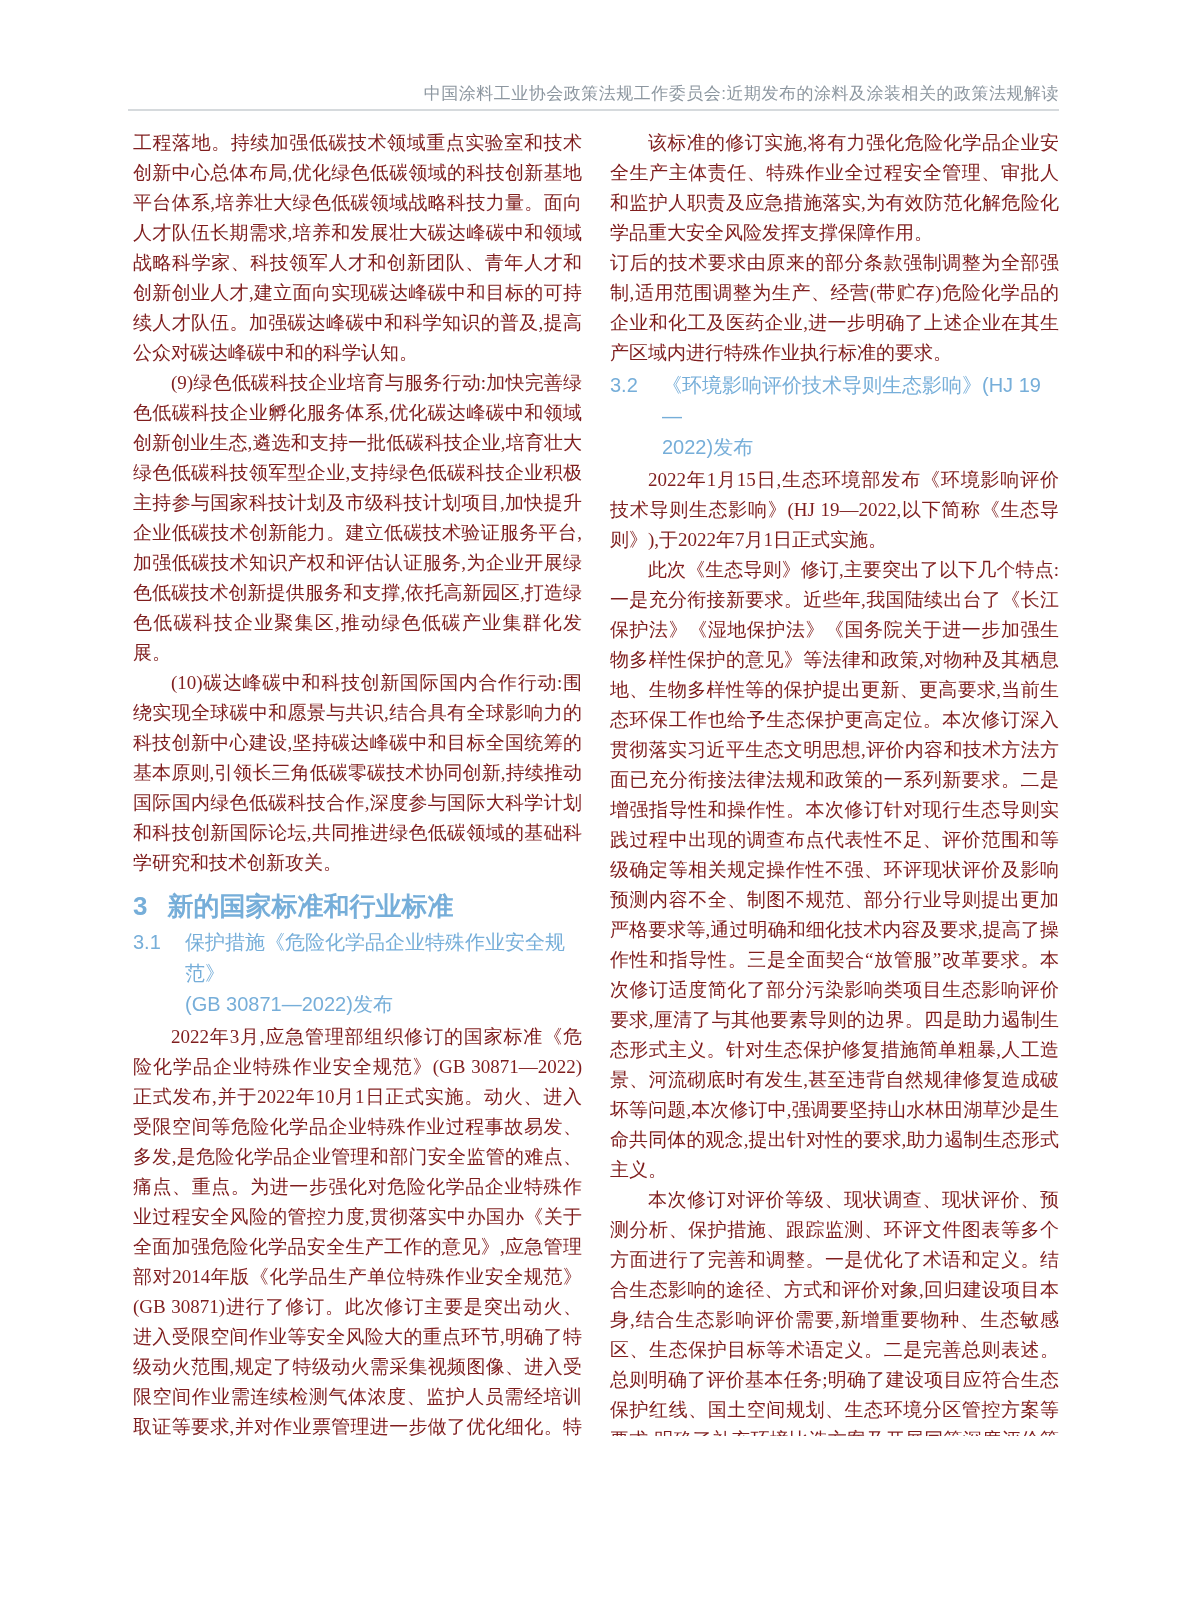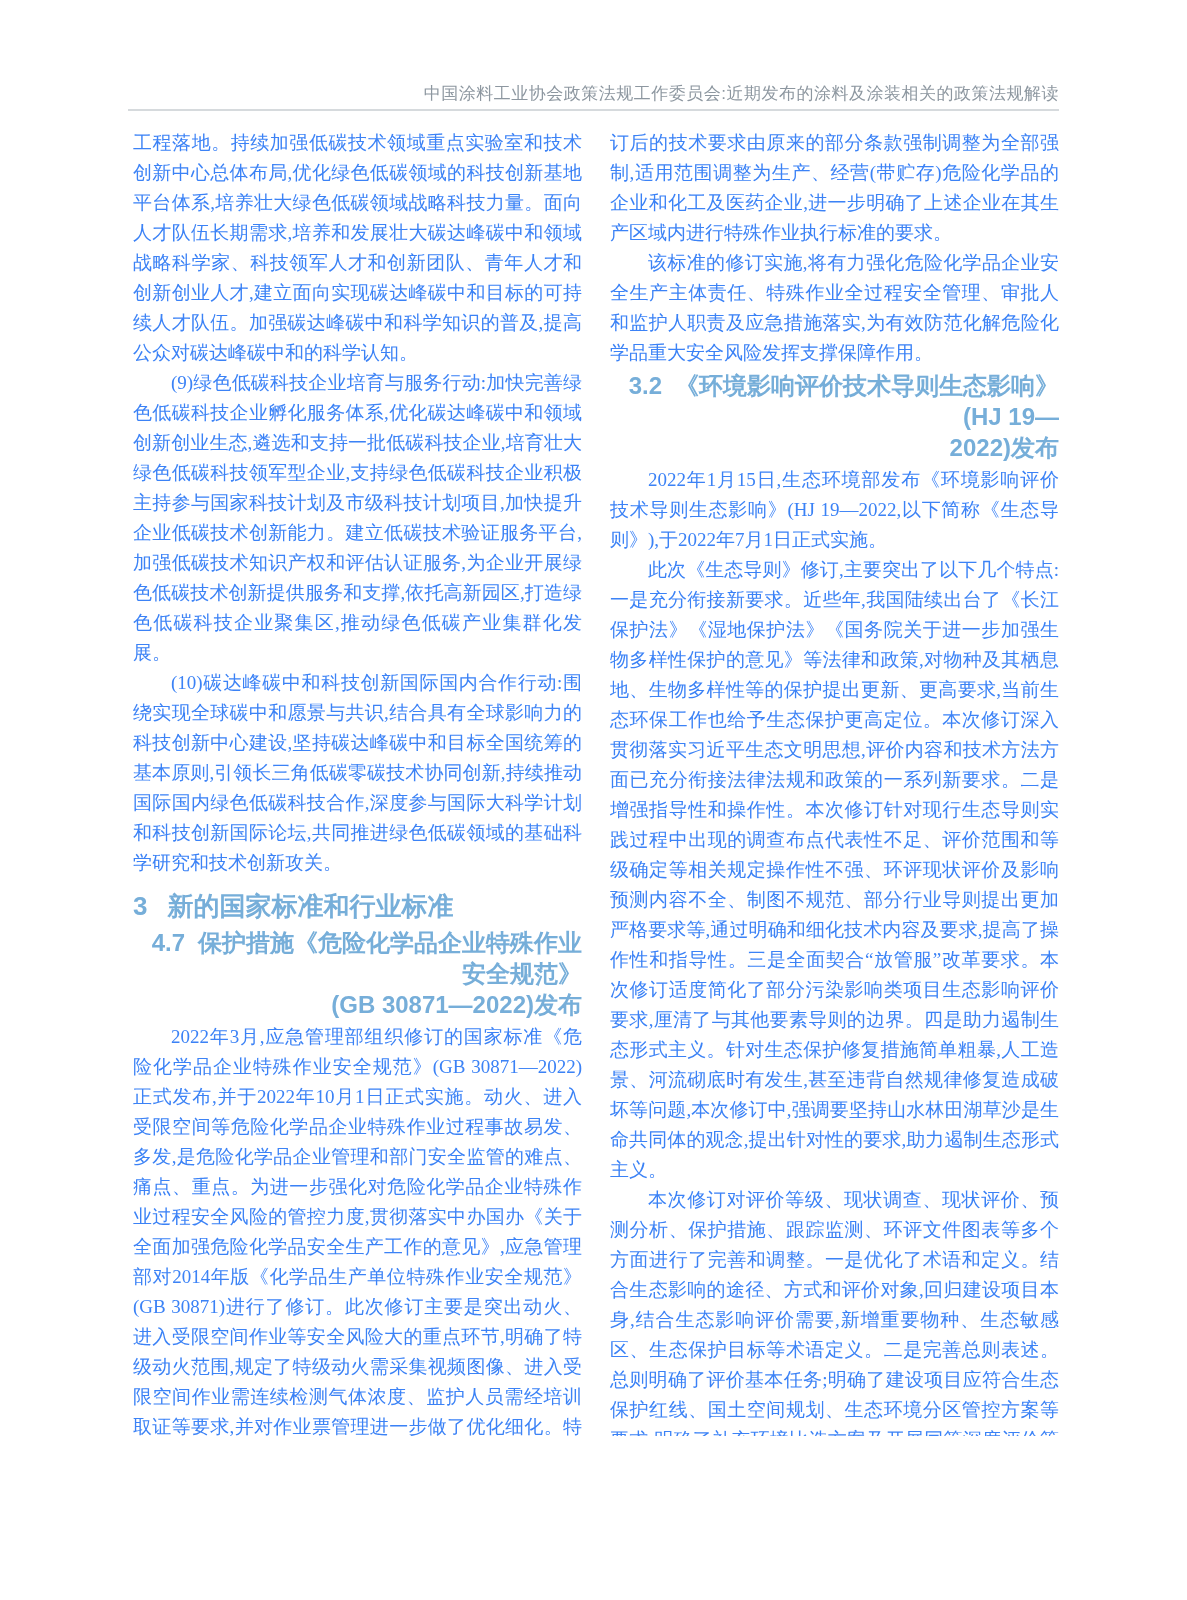--- a/index.html
+++ b/index.html
@@ -19,34 +19,34 @@
     background:#d6dadd;
   }
   
   .columns {
     position:absolute; top:128px; left:133px; width:926px;
     display:flex; gap:28px;
   }
   .col { flex:1; min-width:0; }
   p.body {
     margin:0; font-size:19px; line-height:30px; text-align:justify;
-    color:#3b82f6; word-break:break-all;
+    color:#7f1d1d; word-break:break-all;
   }
   p.indent { text-indent:2em; }
   
   .sec3 {
     display:flex; gap:20px; margin:11px 0 4px;
     font-family:"Liberation Sans","DejaVu Sans",sans-serif;
     font-weight:bold; font-size:26px; line-height:34px; color:#76aed9;
   }
   
   .sub {
     display:flex; margin:2px 0 2px;
     font-family:"Liberation Sans","DejaVu Sans",sans-serif;
-    font-weight:bold; font-size:24px; line-height:31px; color:#76aed9;text-align:right;
+    font-weight:normal; font-size:20px; line-height:31px; color:#76aed9;
   }
   .sub-num { flex:none; width:52px; }
   .sub-title { flex:1; min-width:0; }
   .sub-line { display:block; }
   
   .footer {
     position:absolute; top:1499px; right:128px;
     display:flex; align-items:center;
   }
   .footer-titles { text-align:right; }
@@ -82,33 +82,33 @@
       <p class="body">工程落地。持续加强低碳技术领域重点实验室和技术创新中心总体布局,优化绿色低碳领域的科技创新基地平台体系,培养壮大绿色低碳领域战略科技力量。面向人才队伍长期需求,培养和发展壮大碳达峰碳中和领域战略科学家、科技领军人才和创新团队、青年人才和创新创业人才,建立面向实现碳达峰碳中和目标的可持续人才队伍。加强碳达峰碳中和科学知识的普及,提高公众对碳达峰碳中和的科学认知。</p>
       <p class="body indent">(9)绿色低碳科技企业培育与服务行动:加快完善绿色低碳科技企业孵化服务体系,优化碳达峰碳中和领域创新创业生态,遴选和支持一批低碳科技企业,培育壮大绿色低碳科技领军型企业,支持绿色低碳科技企业积极主持参与国家科技计划及市级科技计划项目,加快提升企业低碳技术创新能力。建立低碳技术验证服务平台,加强低碳技术知识产权和评估认证服务,为企业开展绿色低碳技术创新提供服务和支撑,依托高新园区,打造绿色低碳科技企业聚集区,推动绿色低碳产业集群化发展。</p>
       <p class="body indent">(10)碳达峰碳中和科技创新国际国内合作行动:围绕实现全球碳中和愿景与共识,结合具有全球影响力的科技创新中心建设,坚持碳达峰碳中和目标全国统筹的基本原则,引领长三角低碳零碳技术协同创新,持续推动国际国内绿色低碳科技合作,深度参与国际大科学计划和科技创新国际论坛,共同推进绿色低碳领域的基础科学研究和技术创新攻关。</p>
 
       <div class="sec3">
         <span class="sec-num">3</span>
         <span class="sec-title">新的国家标准和行业标准</span>
       </div>
 
       <div class="sub">
-        <span class="sub-num">4.7</span>
+        <span class="sub-num">3.1</span>
         <span class="sub-title">
           <span class="sub-line">保护措施《危险化学品企业特殊作业安全规范》</span>
           <span class="sub-line">(GB 30871—2022)发布</span>
         </span>
       </div>
 
       <p class="body indent">2022年3月,应急管理部组织修订的国家标准《危险化学品企业特殊作业安全规范》(GB 30871—2022)正式发布,并于2022年10月1日正式实施。动火、进入受限空间等危险化学品企业特殊作业过程事故易发、多发,是危险化学品企业管理和部门安全监管的难点、痛点、重点。为进一步强化对危险化学品企业特殊作业过程安全风险的管控力度,贯彻落实中办国办《关于全面加强危险化学品安全生产工作的意见》,应急管理部对2014年版《化学品生产单位特殊作业安全规范》(GB 30871)进行了修订。此次修订主要是突出动火、进入受限空间作业等安全风险大的重点环节,明确了特级动火范围,规定了特级动火需采集视频图像、进入受限空间作业需连续检测气体浓度、监护人员需经培训取证等要求,并对作业票管理进一步做了优化细化。特别规定:特级动火作业应采集全过程作业影像,且作业现场使用的摄录设备应为防爆型。</p>
     </div>
 
     <div class="col">
+      <p class="body indent">该标准的修订实施,将有力强化危险化学品企业安全生产主体责任、特殊作业全过程安全管理、审批人和监护人职责及应急措施落实,为有效防范化解危险化学品重大安全风险发挥支撑保障作用。</p>
       <p class="body">订后的技术要求由原来的部分条款强制调整为全部强制,适用范围调整为生产、经营(带贮存)危险化学品的企业和化工及医药企业,进一步明确了上述企业在其生产区域内进行特殊作业执行标准的要求。</p>
-      <p class="body indent">该标准的修订实施,将有力强化危险化学品企业安全生产主体责任、特殊作业全过程安全管理、审批人和监护人职责及应急措施落实,为有效防范化解危险化学品重大安全风险发挥支撑保障作用。</p>
 
       <div class="sub">
         <span class="sub-num">3.2</span>
         <span class="sub-title">
           <span class="sub-line">《环境影响评价技术导则生态影响》(HJ 19—</span>
           <span class="sub-line">2022)发布</span>
         </span>
       </div>
 
       <p class="body indent">2022年1月15日,生态环境部发布《环境影响评价技术导则生态影响》(HJ 19—2022,以下简称《生态导则》),于2022年7月1日正式实施。</p>

